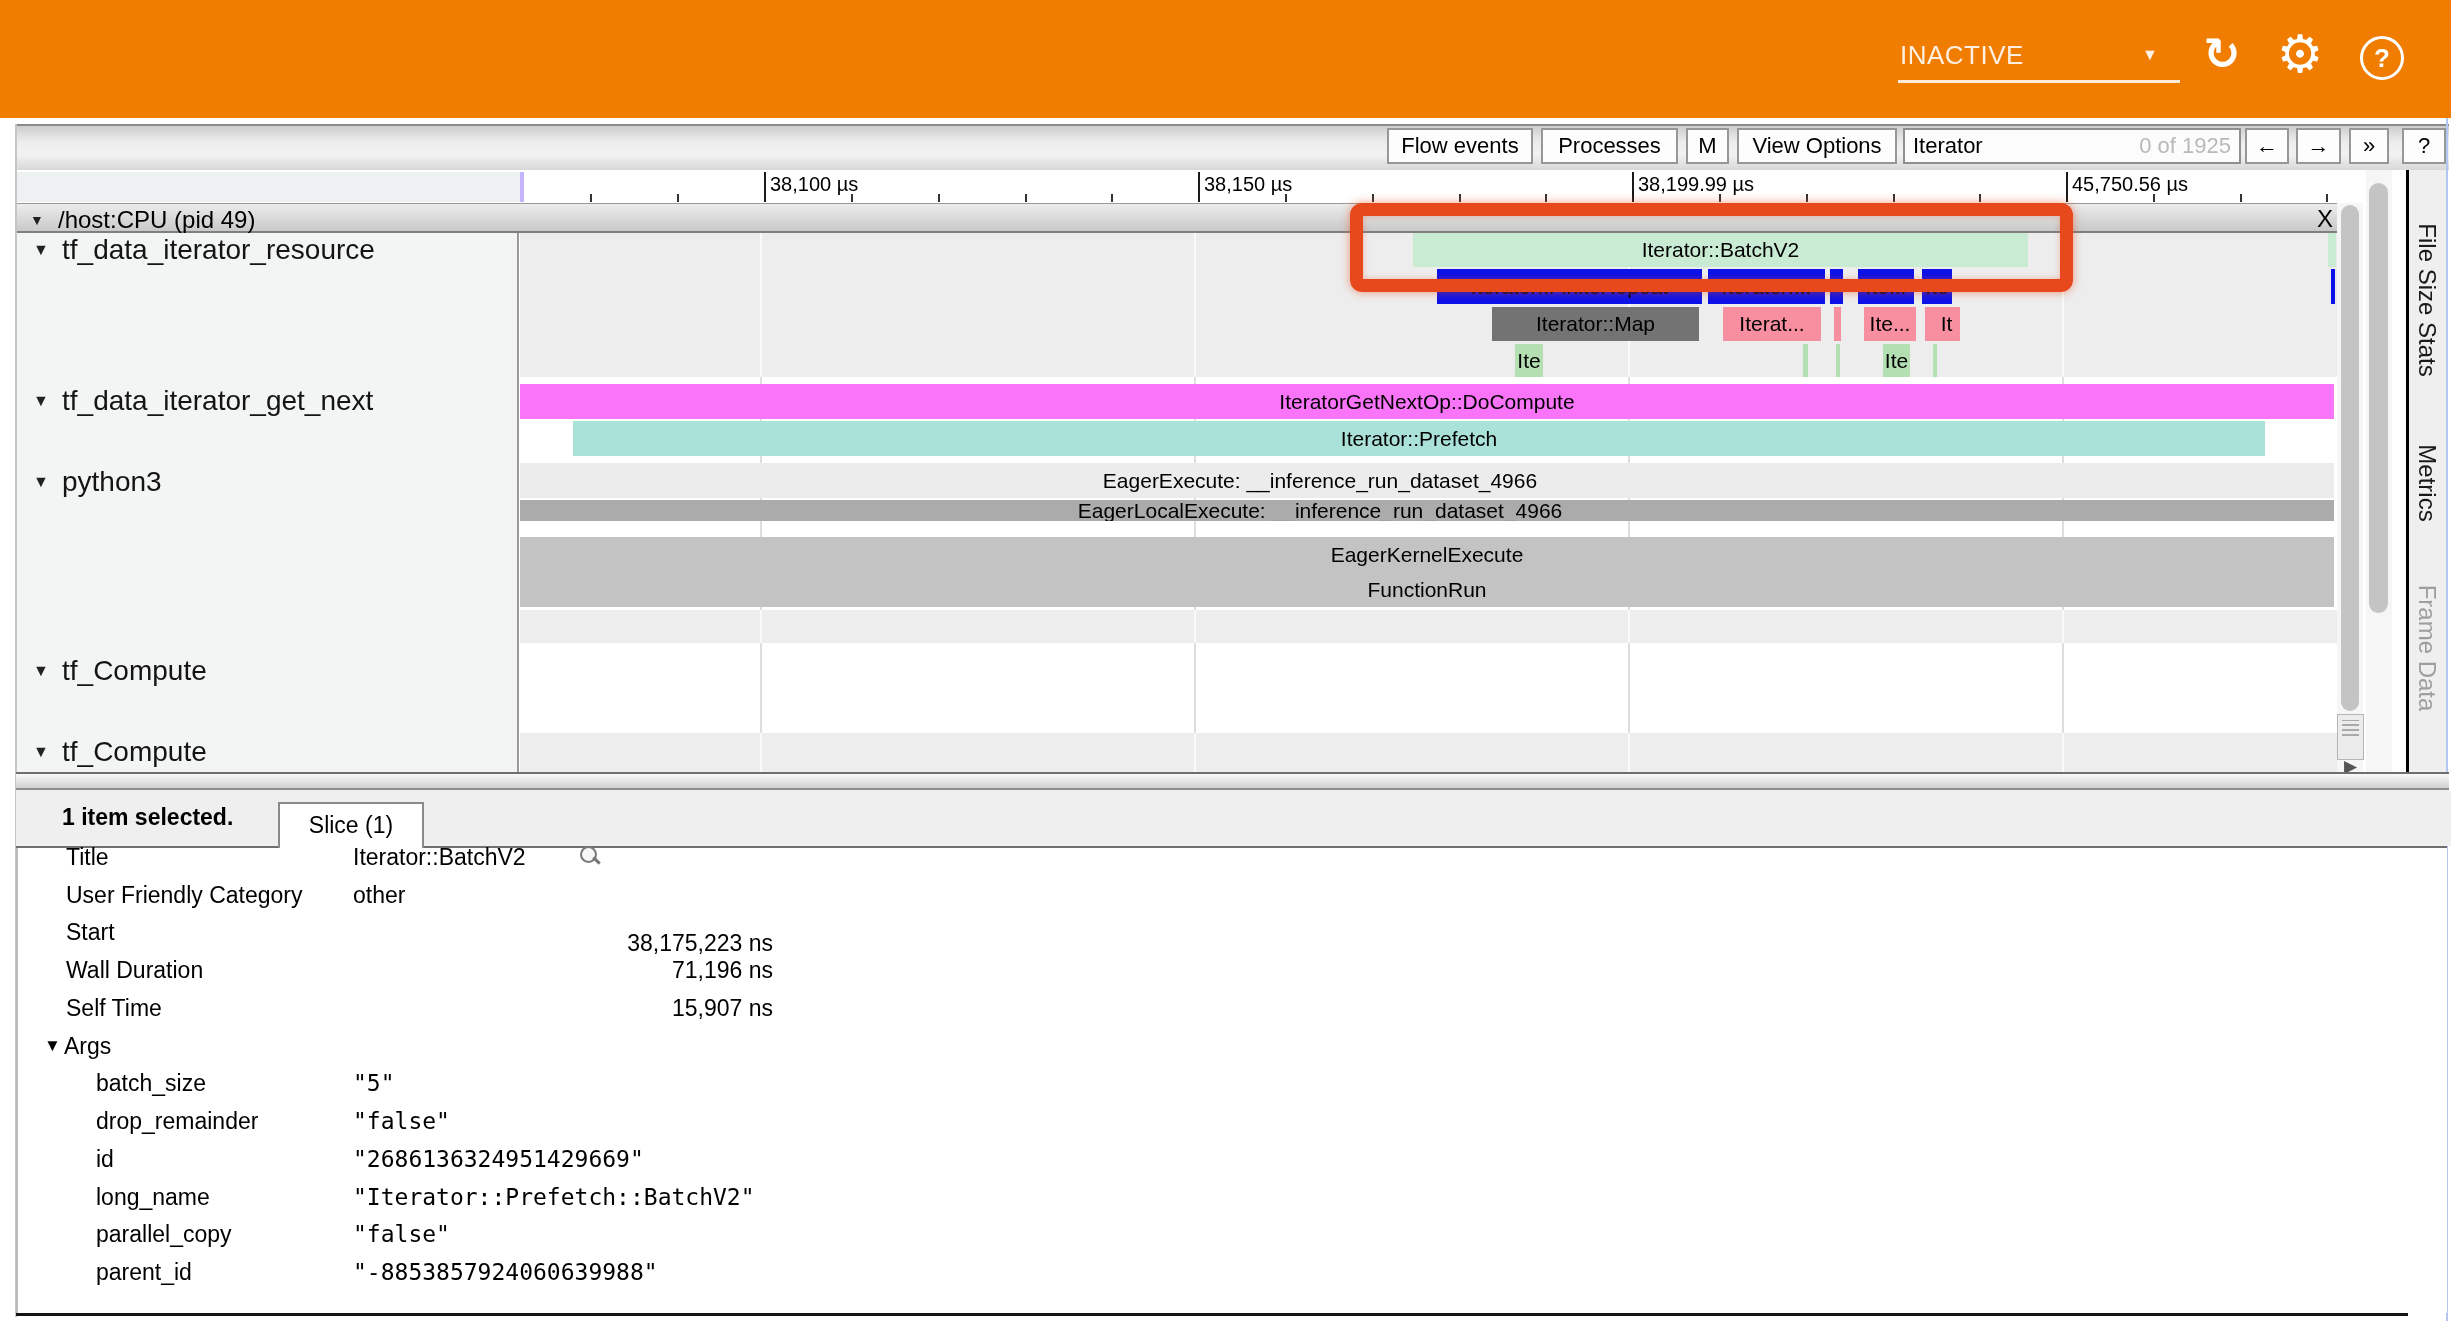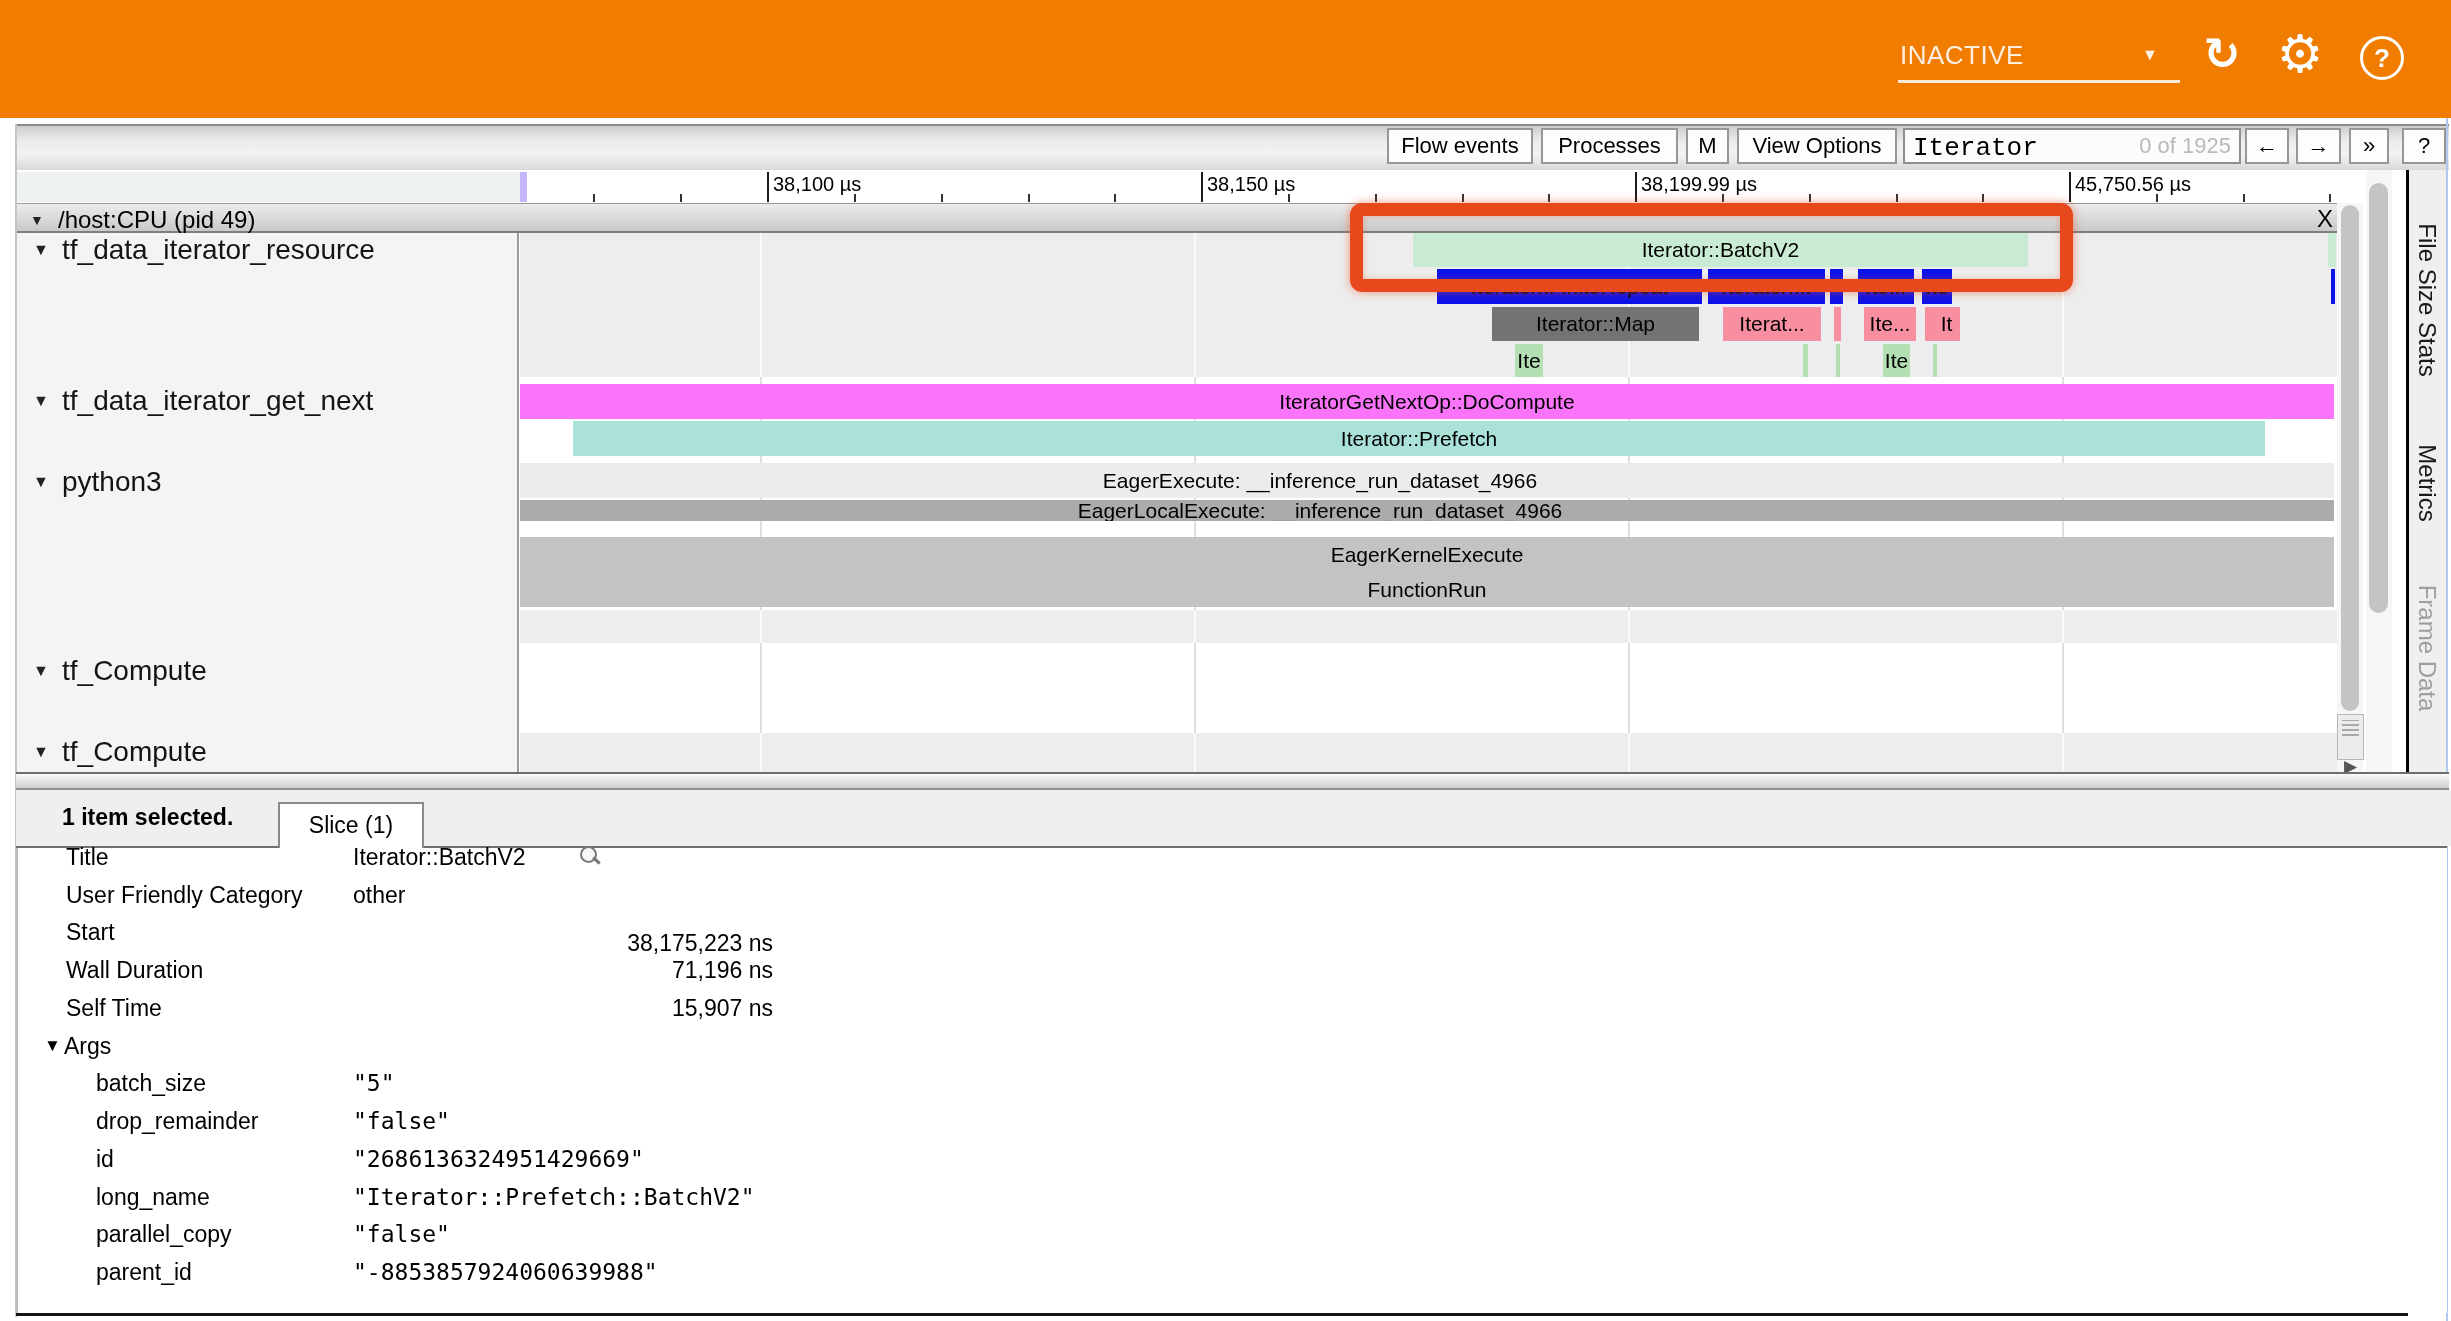--- a/index.html
+++ b/index.html
@@ -25,29 +25,29 @@
       border-top:2px solid #8a8a8a;box-sizing:border-box;}
   #tv-title{left:56px;top:133px;font-size:24px;color:#111;}
   .tbtn{position:absolute;top:128px;height:36px;background:#fdfdfd;border:2px solid #979797;
         box-sizing:border-box;text-align:center;font-size:22px;line-height:32px;color:#000;cursor:pointer;}
   #btn-flow{left:1387px;width:146px;}
   #btn-proc{left:1541px;width:137px;}
   #btn-m{left:1686px;width:43px;}
   #btn-view{left:1737px;width:160px;}
   #search-box{position:absolute;left:1903px;top:128px;width:338px;height:36px;background:#fcfcfc;
         border:2px solid #8f8f8f;box-sizing:border-box;cursor:text;}
-  #search-value{position:absolute;left:8px;top:3px;font-size:26px;color:#000;font-family:Liberation Mono, monospace;}
+  #search-value{position:absolute;left:8px;top:3px;font-size:22px;color:#000;}
   #search-count{position:absolute;right:8px;top:3px;font-size:22px;color:#b9b9b9;}
   #btn-prev{left:2245px;width:44px;}
   #btn-next{left:2296px;width:45px;}
   #btn-jump{left:2349px;width:40px;}
   #btn-help{left:2402px;width:44px;}
   
   #ruler-left{left:16px;top:172px;width:504px;height:30px;background:#eef1f1;}
-  #ruler{left:520px;top:172px;width:1817px;height:30px;background:#fff;border-left:7px solid #c4b5fd;}
+  #ruler{left:520px;top:172px;width:1817px;height:30px;background:#fff;border-left:4px solid #c4b5fd;}
   .tick-major{position:absolute;top:0;width:2px;height:30px;background:#1a1a1a;}
   .tick-minor{position:absolute;top:22px;width:2px;height:8px;background:#333;}
   .tick-label{position:absolute;top:1px;font-size:20px;color:#000;white-space:nowrap;}
   
   #proc-header{left:16px;top:203px;width:2321px;height:30px;
       background:linear-gradient(180deg,#ececec,#c9c9c9);
       border-top:1px solid #9a9a9a;border-bottom:2px solid #7f7f7f;box-sizing:border-box;}
   #proc-caret{left:14px;top:8px;font-size:14px;color:#222;cursor:pointer;}
   #proc-label{left:42px;top:2px;font-size:24px;color:#000;}
   #proc-close{left:2294px;top:1px;width:30px;height:26px;font-size:24px;text-align:center;cursor:pointer;}

